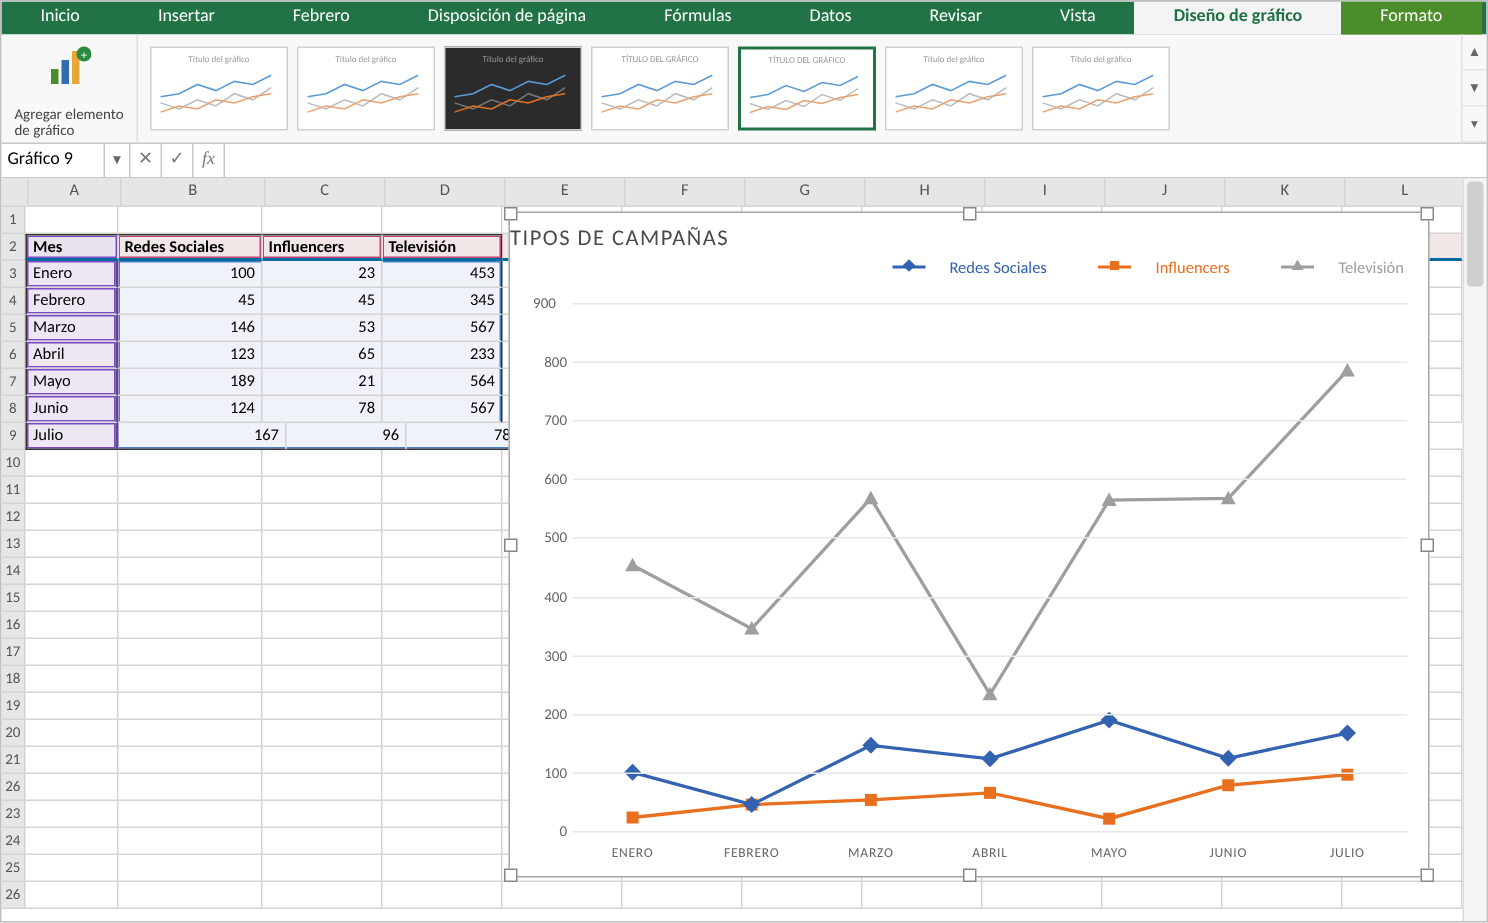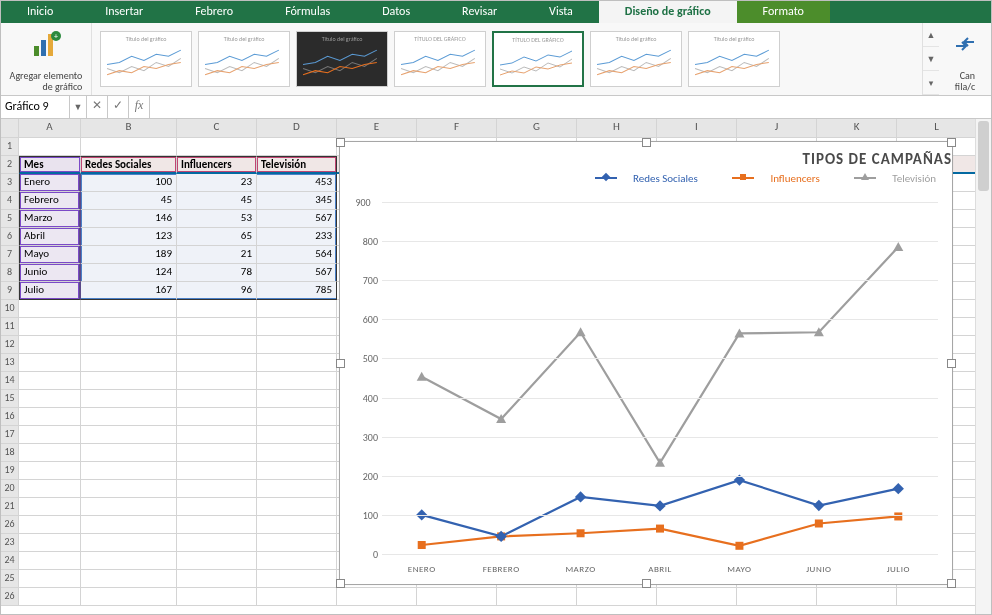--- a/index.html
+++ b/index.html
@@ -20,21 +20,21 @@
 
   
   .tabs{background:var(--green);height:22px;display:flex;align-items:stretch;color:#fff;}
   .tabs .tab{padding:3px 26px;font-size:12px;cursor:default;}
   .tabs .tab.active{background:#f4f4f4;color:#1e7145;font-weight:600;}
   .tabs .tab.hi{background:#4c8d2b;}
 
   
   .ribbon{height:72px;background:#f8f8f8;border-bottom:1px solid var(--border);display:flex;align-items:stretch;}
   .rgrp{border-right:1px solid #e0e0e0;padding:4px 6px 0 6px;display:flex;flex-direction:column;align-items:center;justify-content:space-between;}
-  .rgrp .lbl{font-size:10px;color:#444;text-align:right;line-height:11px;padding-bottom:3px;white-space:nowrap;}
+  .rgrp .lbl{font-size:10px;color:#444;text-align:left;line-height:11px;padding-bottom:3px;white-space:nowrap;}
   .rgrp .ico{height:36px;display:flex;align-items:center;justify-content:center;}
   .styles-gal{flex:1;display:flex;align-items:center;gap:6px;padding:6px 8px;overflow:hidden;}
   .style-thumb{width:92px;height:56px;border:1px solid #cfcfcf;background:#fff;box-sizing:border-box;position:relative;font-size:6px;color:#888;padding:3px;}
   .style-thumb.sel{border:2px solid var(--green);width:92px;height:56px;}
   .style-thumb.dark{background:#2b2b2b;}
   .style-thumb svg{position:absolute;left:4px;right:4px;bottom:4px;top:12px;}
   .style-thumb .tt{display:block;text-align:center;font-size:6px;color:#999;}
   .gal-btn{width:16px;align-self:stretch;border-left:1px solid #e0e0e0;display:flex;flex-direction:column;}
   .gal-btn div{flex:1;display:flex;align-items:center;justify-content:center;color:#666;font-size:9px;border-bottom:1px solid #e4e4e4;}
 
@@ -63,21 +63,21 @@
   .data-head .cell:nth-child(1){background:#e9e3ee;}
   .month-col{background:#ece7f2;border-right:2px solid #5b4a88 !important;}
 
   
   .chart{position:absolute;left:338px;top:22px;width:612px;height:442px;border:1px solid #a6a6a6;background:#fff;box-shadow:0 0 0 1px rgba(0,0,0,.02);}
   .chart .handle{position:absolute;width:7px;height:7px;border:1px solid #888;background:#fff;}
   .chart .h-tl{left:-4px;top:-4px}.chart .h-tr{right:-4px;top:-4px}
   .chart .h-bl{left:-4px;bottom:-4px}.chart .h-br{right:-4px;bottom:-4px}
   .chart .h-t{left:50%;top:-4px;margin-left:-4px}.chart .h-b{left:50%;bottom:-4px;margin-left:-4px}
   .chart .h-l{top:50%;left:-4px;margin-top:-4px}.chart .h-r{top:50%;right:-4px;margin-top:-4px}
-  .chart-title{text-align:right;font-size:15px;letter-spacing:1px;color:#4a4a4a;padding:8px 0 4px;font-weight:700;}
+  .chart-title{text-align:left;font-size:15px;letter-spacing:1px;color:#4a4a4a;padding:8px 0 4px;font-weight:400;}
   .legend{text-align:right;font-size:11px;color:#555;padding-bottom:4px;}
   .legend span{margin:0 8px;}
   .lg-mark{display:inline-block;width:22px;height:8px;position:relative;vertical-align:middle;margin-right:4px;top:-1px;}
   .lg-mark::before{content:"";position:absolute;left:0;right:0;top:3px;height:2px;background:currentColor;}
   .lg-mark::after{content:"";position:absolute;left:8px;top:0;width:6px;height:6px;background:currentColor;}
   .lg-blue{color:var(--blue);} .lg-blue .lg-mark::after{transform:rotate(45deg);}
   .lg-or{color:var(--orange);}
   .lg-gr{color:var(--gray);} .lg-gr .lg-mark::after{border-radius:0;width:0;height:0;border-left:4px solid transparent;border-right:4px solid transparent;border-bottom:7px solid var(--gray);background:none;left:7px;top:-1px;}
   .plot{position:absolute;left:42px;right:14px;top:60px;bottom:30px;}
   .plot .ylab{position:absolute;left:-34px;font-size:10px;color:#666;transform:translateY(-50%);width:30px;text-align:right;}
@@ -87,20 +87,21 @@
   .vscroll{position:absolute;right:0;top:0;bottom:0;width:15px;background:#f4f4f4;border-left:1px solid #ddd;}
   .vscroll .thumb{position:absolute;left:2px;right:2px;top:2px;height:70px;background:#cfcfcf;border-radius:3px;}
 </style>
 </head>
 <body>
 
 <div class="tabs" id="tabs">
     <div class="tab">Inicio</div>
     <div class="tab">Insertar</div>
     <div class="tab">Febrero</div>
+    <div class="tab">Disposición de página</div>
     <div class="tab">Fórmulas</div>
     <div class="tab">Datos</div>
     <div class="tab">Revisar</div>
     <div class="tab">Vista</div>
     <div class="tab active">Diseño de gráfico</div>
     <div class="tab hi">Formato</div>
   </div>
 
 <div class="ribbon">
   <div class="rgrp" style="width:78px">
@@ -171,30 +172,20 @@
           <polyline points="2,24 14,28 26,22 38,26 50,18 62,22 74,14" stroke="#bbb" fill="none"></polyline>
           <polyline points="2,30 14,26 26,28 38,22 50,24 62,20 74,18" stroke="#e7a26f" fill="none"></polyline>
           <polyline points="2,20 14,18 26,12 38,16 50,10 62,12 74,6" stroke="#5b9bd5" fill="none"></polyline>
         </svg>
       </div>
     </div>
   <div class="gal-btn">
     <div>▲</div>
     <div>▼</div>
     <div>▾</div>
-  </div>
-  <div class="rgrp" style="width:40px;border-right:none">
-    <div class="ico">
-      <svg width="26" height="26">
-          <path d="M4 14 L14 14 M10 10 L14 14 L10 18" stroke="#2f6fb0" fill="none" stroke-width="2"></path>
-          <path d="M22 10 L12 10 M16 6 L12 10 L16 14" stroke="#2f6fb0" fill="none" stroke-width="2"></path>
-        </svg>
-    </div>
-    <div class="lbl" style="white-space:pre-line">Can
-fila/c</div>
   </div>
 </div>
 
 <div class="fbar">
   <div class="namebox">Gráfico 9</div>
   <div class="namebox-dd">▼</div>
   <div class="fx-btn">✕</div>
   <div class="fx-btn">✓</div>
   <div class="fx-btn fx">fx</div>
   <div class="fx-in"></div>
@@ -353,21 +344,21 @@
           <div class="cell" style="width: 80px;"></div>
           <div class="cell" style="width: 80px;"></div>
           <div class="cell" style="width: 80px;"></div>
           <div class="cell" style="width: 80px;"></div>
           <div class="cell" style="width: 80px;"></div>
           <div class="cell" style="width: 80px;"></div>
           <div class="cell" style="width: 80px;"></div>
         </div>
         <div class="row">
           <div class="cell month-col" style="width: 62px; box-shadow: rgb(123, 74, 199) 0px 0px 0px 1px inset; border-left: 1.5px solid rgb(51, 51, 51); border-bottom: 1.5px solid rgb(51, 51, 51);">Julio</div>
-          <div class="cell r" style="width: 96px; background: rgba(120, 150, 200, 0.12); box-shadow: rgb(74, 128, 199) 0px -1px 0px inset; border-bottom: 1.5px solid rgb(51, 51, 51);">167</div>
+          <div class="cell r" style="width: 112px; background: rgba(120, 150, 200, 0.12); box-shadow: rgb(74, 128, 199) 0px -1px 0px inset; border-bottom: 1.5px solid rgb(51, 51, 51);">167</div>
           <div class="cell r" style="width: 80px; background: rgba(120, 150, 200, 0.12); box-shadow: rgb(74, 128, 199) 0px -1px 0px inset; border-bottom: 1.5px solid rgb(51, 51, 51);">96</div>
           <div class="cell r" style="width: 80px; background: rgba(120, 150, 200, 0.12); box-shadow: rgb(74, 128, 199) 0px -1px 0px inset; border-right: 1.5px solid rgb(51, 51, 51); border-bottom: 1.5px solid rgb(51, 51, 51);">785</div>
           <div class="cell" style="width: 80px;"></div>
           <div class="cell" style="width: 80px;"></div>
           <div class="cell" style="width: 80px;"></div>
           <div class="cell" style="width: 80px;"></div>
           <div class="cell" style="width: 80px;"></div>
           <div class="cell" style="width: 80px;"></div>
           <div class="cell" style="width: 80px;"></div>
           <div class="cell" style="width: 80px;"></div>

